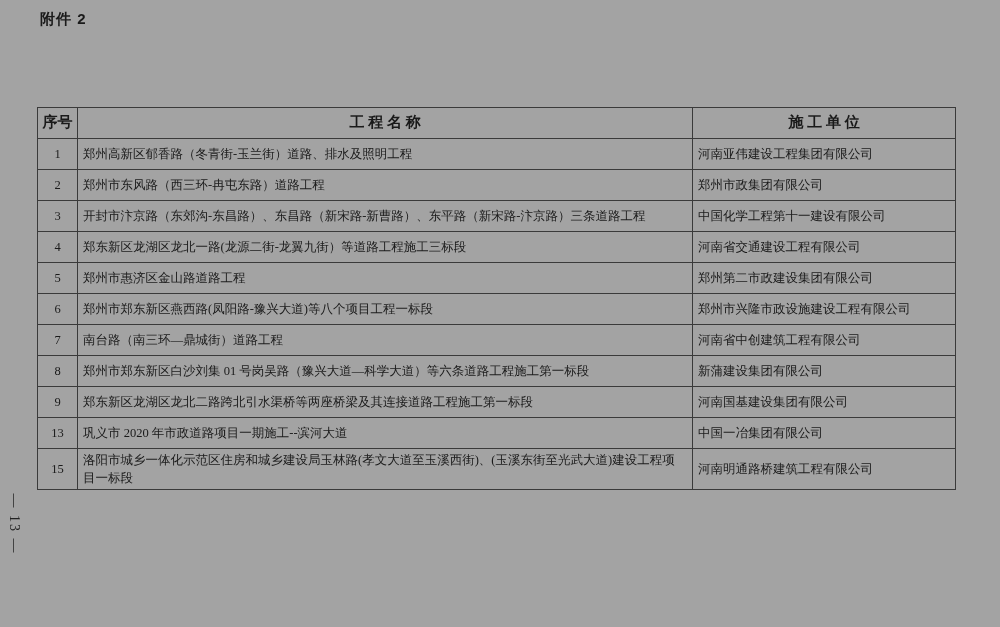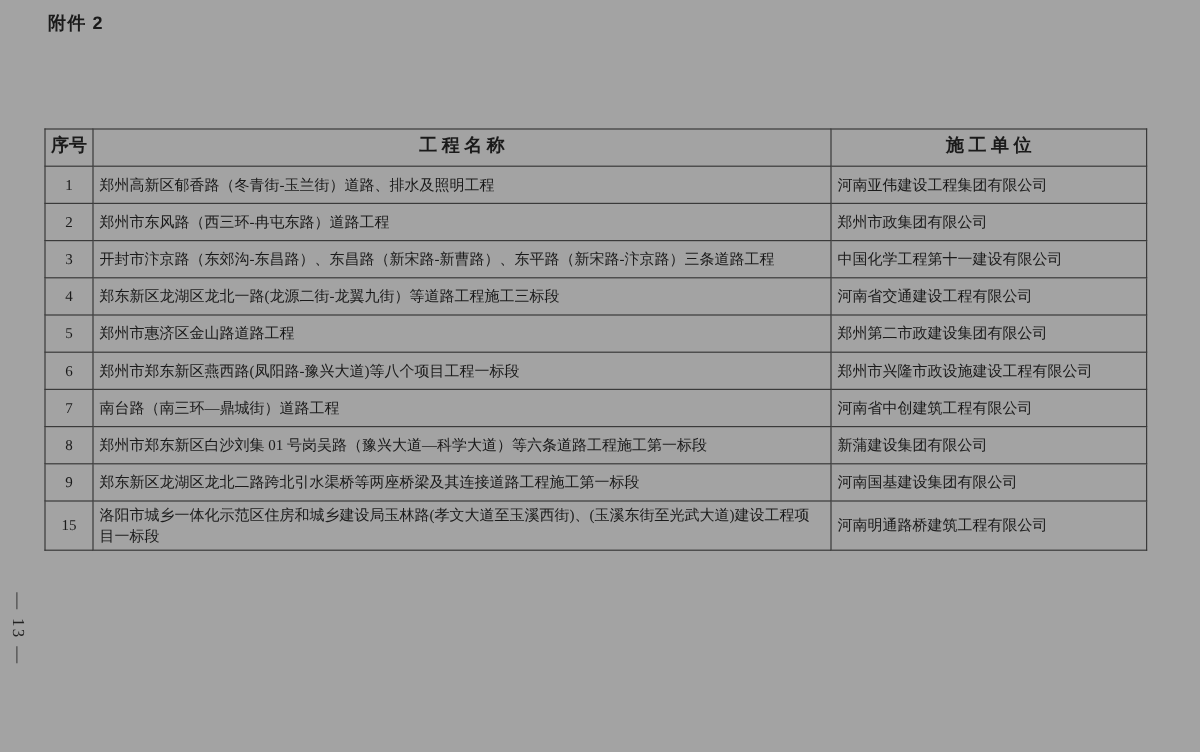--- a/index.html
+++ b/index.html
@@ -148,20 +148,25 @@
           <td class="no-cell">8</td>
           <td class="project-cell">郑州市郑东新区白沙刘集 01 号岗吴路（豫兴大道—科学大道）等六条道路工程施工第一标段</td>
           <td class="company-cell">新蒲建设集团有限公司</td>
         </tr>
         <tr>
           <td class="no-cell">9</td>
           <td class="project-cell">郑东新区龙湖区龙北二路跨北引水渠桥等两座桥梁及其连接道路工程施工第一标段</td>
           <td class="company-cell">河南国基建设集团有限公司</td>
         </tr>
         <tr>
+          <td class="no-cell">13</td>
+          <td class="project-cell">巩义市 2020 年市政道路项目一期施工--滨河大道</td>
+          <td class="company-cell">中国一冶集团有限公司</td>
+        </tr>
+        <tr>
           <td class="no-cell">15</td>
           <td class="project-cell">洛阳市城乡一体化示范区住房和城乡建设局玉林路(孝文大道至玉溪西街)、(玉溪东街至光武大道)建设工程项目一标段</td>
           <td class="company-cell">河南明通路桥建筑工程有限公司</td>
         </tr>
       </tbody>
   </table>
 
 </div>
 
 </body></html>

